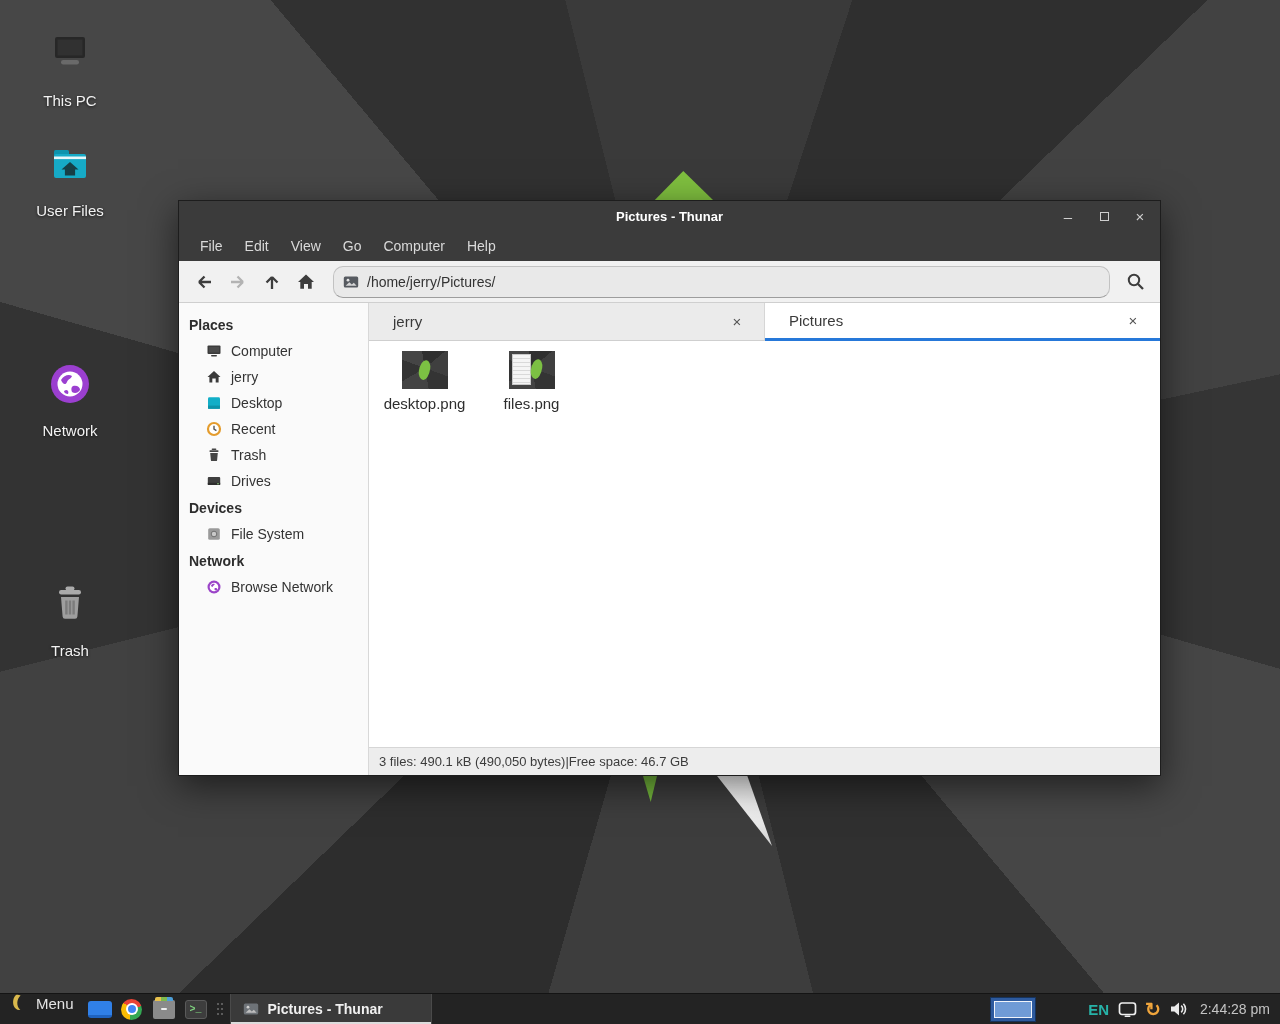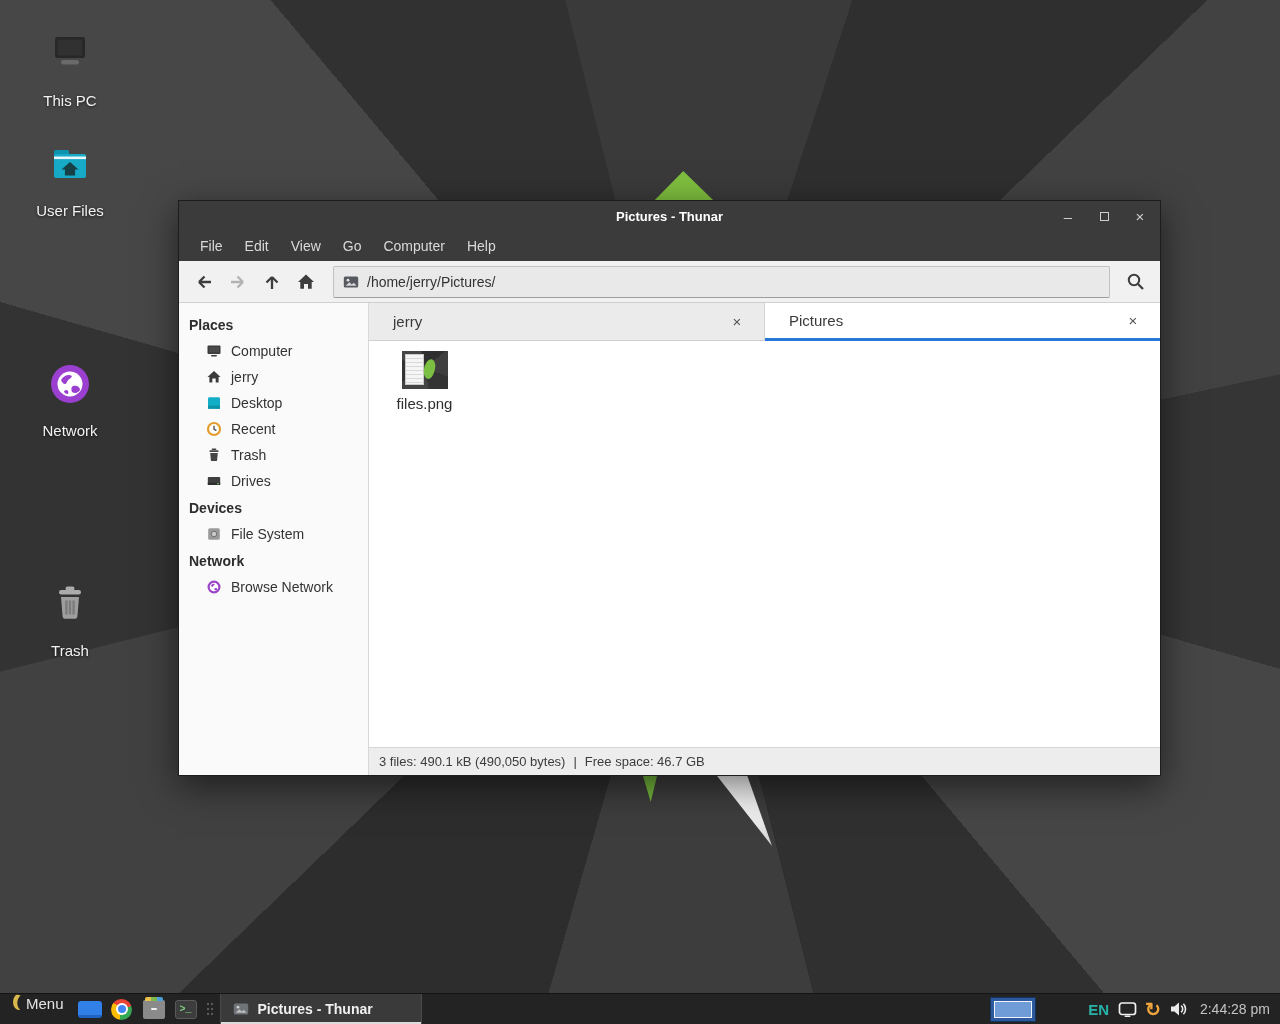--- a/index.html
+++ b/index.html
@@ -45,21 +45,21 @@
   .wc-max-box { width:9px; height:9px; border:1.5px solid #cfcfcf; }
 
   .menubar { height:30px; background:#3b3b3b; flex:0 0 30px; display:flex;
     align-items:center; padding-left:10px; }
   .menubar .mitem { color:#d9d9d9; font-size:14px; padding:5px 11px; }
 
   .toolbar { height:42px; background:#f1f1f1; border-bottom:1px solid #cfcfcf;
     flex:0 0 42px; display:flex; align-items:center; padding:0 8px; }
   .navbtn { width:34px; height:30px; display:flex; align-items:center; justify-content:center; }
   .pathfield { flex:1; height:32px; margin-left:10px; margin-right:8px; background:#e9e9e9;
-    border:1px solid #c2c2c2; border-bottom-color:#9d9d9d; border-radius:2px;
+    border:1px solid #c2c2c2; border-bottom-color:#9d9d9d; border-radius:10px;
     display:flex; align-items:center; padding:0 9px; gap:8px; }
   .pathtext { font-size:14px; color:#333; }
   .searchbtn { width:34px; height:30px; display:flex; align-items:center; justify-content:center; }
 
   .window-body { flex:1; display:flex; min-height:0; }
   .sidebar { width:190px; flex:0 0 190px; background:#fafafa; border-right:1px solid #d8d8d8;
     padding-top:8px; overflow:hidden; }
   .sb-header { font-size:14px; font-weight:bold; color:#2d2d2d; padding:6px 10px 5px 10px; }
   .sb-item { display:flex; align-items:center; gap:9px; padding:4px 6px 4px 27px;
     font-size:14px; color:#333; height:26px; }
@@ -92,27 +92,27 @@
   .thumb-settings .swin { position:absolute; left:5px; top:4px; width:36px; height:27px;
     background:#f5f5f5; border:1px solid #b9b9b9; }
   .thumb-settings .swin:before, .thumb-settings .swin:after { content:""; position:absolute;
     left:2px; right:2px; height:4px;
     background:repeating-linear-gradient(90deg, #6f6f6f 0 3px, transparent 3px 8px); }
   .thumb-settings .swin:before { top:5px; }
   .thumb-settings .swin:after { top:14px; }
   .fname { margin-top:6px; font-size:15px; color:#2e2e2e; }
 
   .statusbar { height:28px; flex:0 0 28px; background:#ededed; border-top:1px solid #d6d6d6;
-    display:flex; align-items:center; padding-left:10px; gap:8px;
+    display:flex; align-items:center; padding-left:10px; 
     font-size:13px; color:#3c3c3c; }
 
   
   .taskbar { position:absolute; left:0; bottom:0; width:1280px; height:31px;
     background:#232323; border-top:1px solid #141414; display:flex; align-items:center; }
-  .menu-btn { display:flex; align-items:center; gap:0; padding:0 10px 12px 8px; height:31px; }
+  .menu-btn { display:flex; align-items:center; gap:10px; padding:0 10px 12px 8px; height:31px; }
   .menu-btn svg { width:18px; height:20px; }
   .menu-label { color:#e4e4e4; font-size:15px; }
   .launcher { width:32px; height:31px; display:flex; align-items:center; justify-content:center; }
   .blue-rect { width:24px; height:17px; background:#3080e8; border-radius:3px;
     border-bottom:3px solid #1f63c0; }
   .chrome { width:21px; height:21px; border-radius:50%; position:relative;
     background:conic-gradient(from -50deg, #ea4335 0 120deg, #34a853 120deg 240deg, #fbbc05 240deg 360deg); }
   .chrome:before { content:""; position:absolute; left:4.5px; top:4.5px; width:12px; height:12px;
     border-radius:50%; background:#fff; }
   .chrome:after { content:""; position:absolute; left:6.5px; top:6.5px; width:8px; height:8px;
@@ -335,20 +335,26 @@
             <span class="tab-close">×</span>
           </div>
           <div class="tab tab-active">
             <span>Pictures</span>
             <span class="tab-close">×</span>
           </div>
         </div>
 
         <div class="filesarea">
           <div class="fitem">
+            <div class="thumb thumb-desktop">
+                <div class="green-blob"></div>
+              </div>
+            <div class="fname">desktop.png</div>
+          </div>
+          <div class="fitem">
             <div class="thumb thumb-menu">
                 <div class="panel"></div>
                 <div class="green-blob"></div>
               </div>
             <div class="fname">files.png</div>
           </div>
         </div>
 
         <div class="statusbar">
           <span>3 files: 490.1 kB (490,050 bytes)</span>

